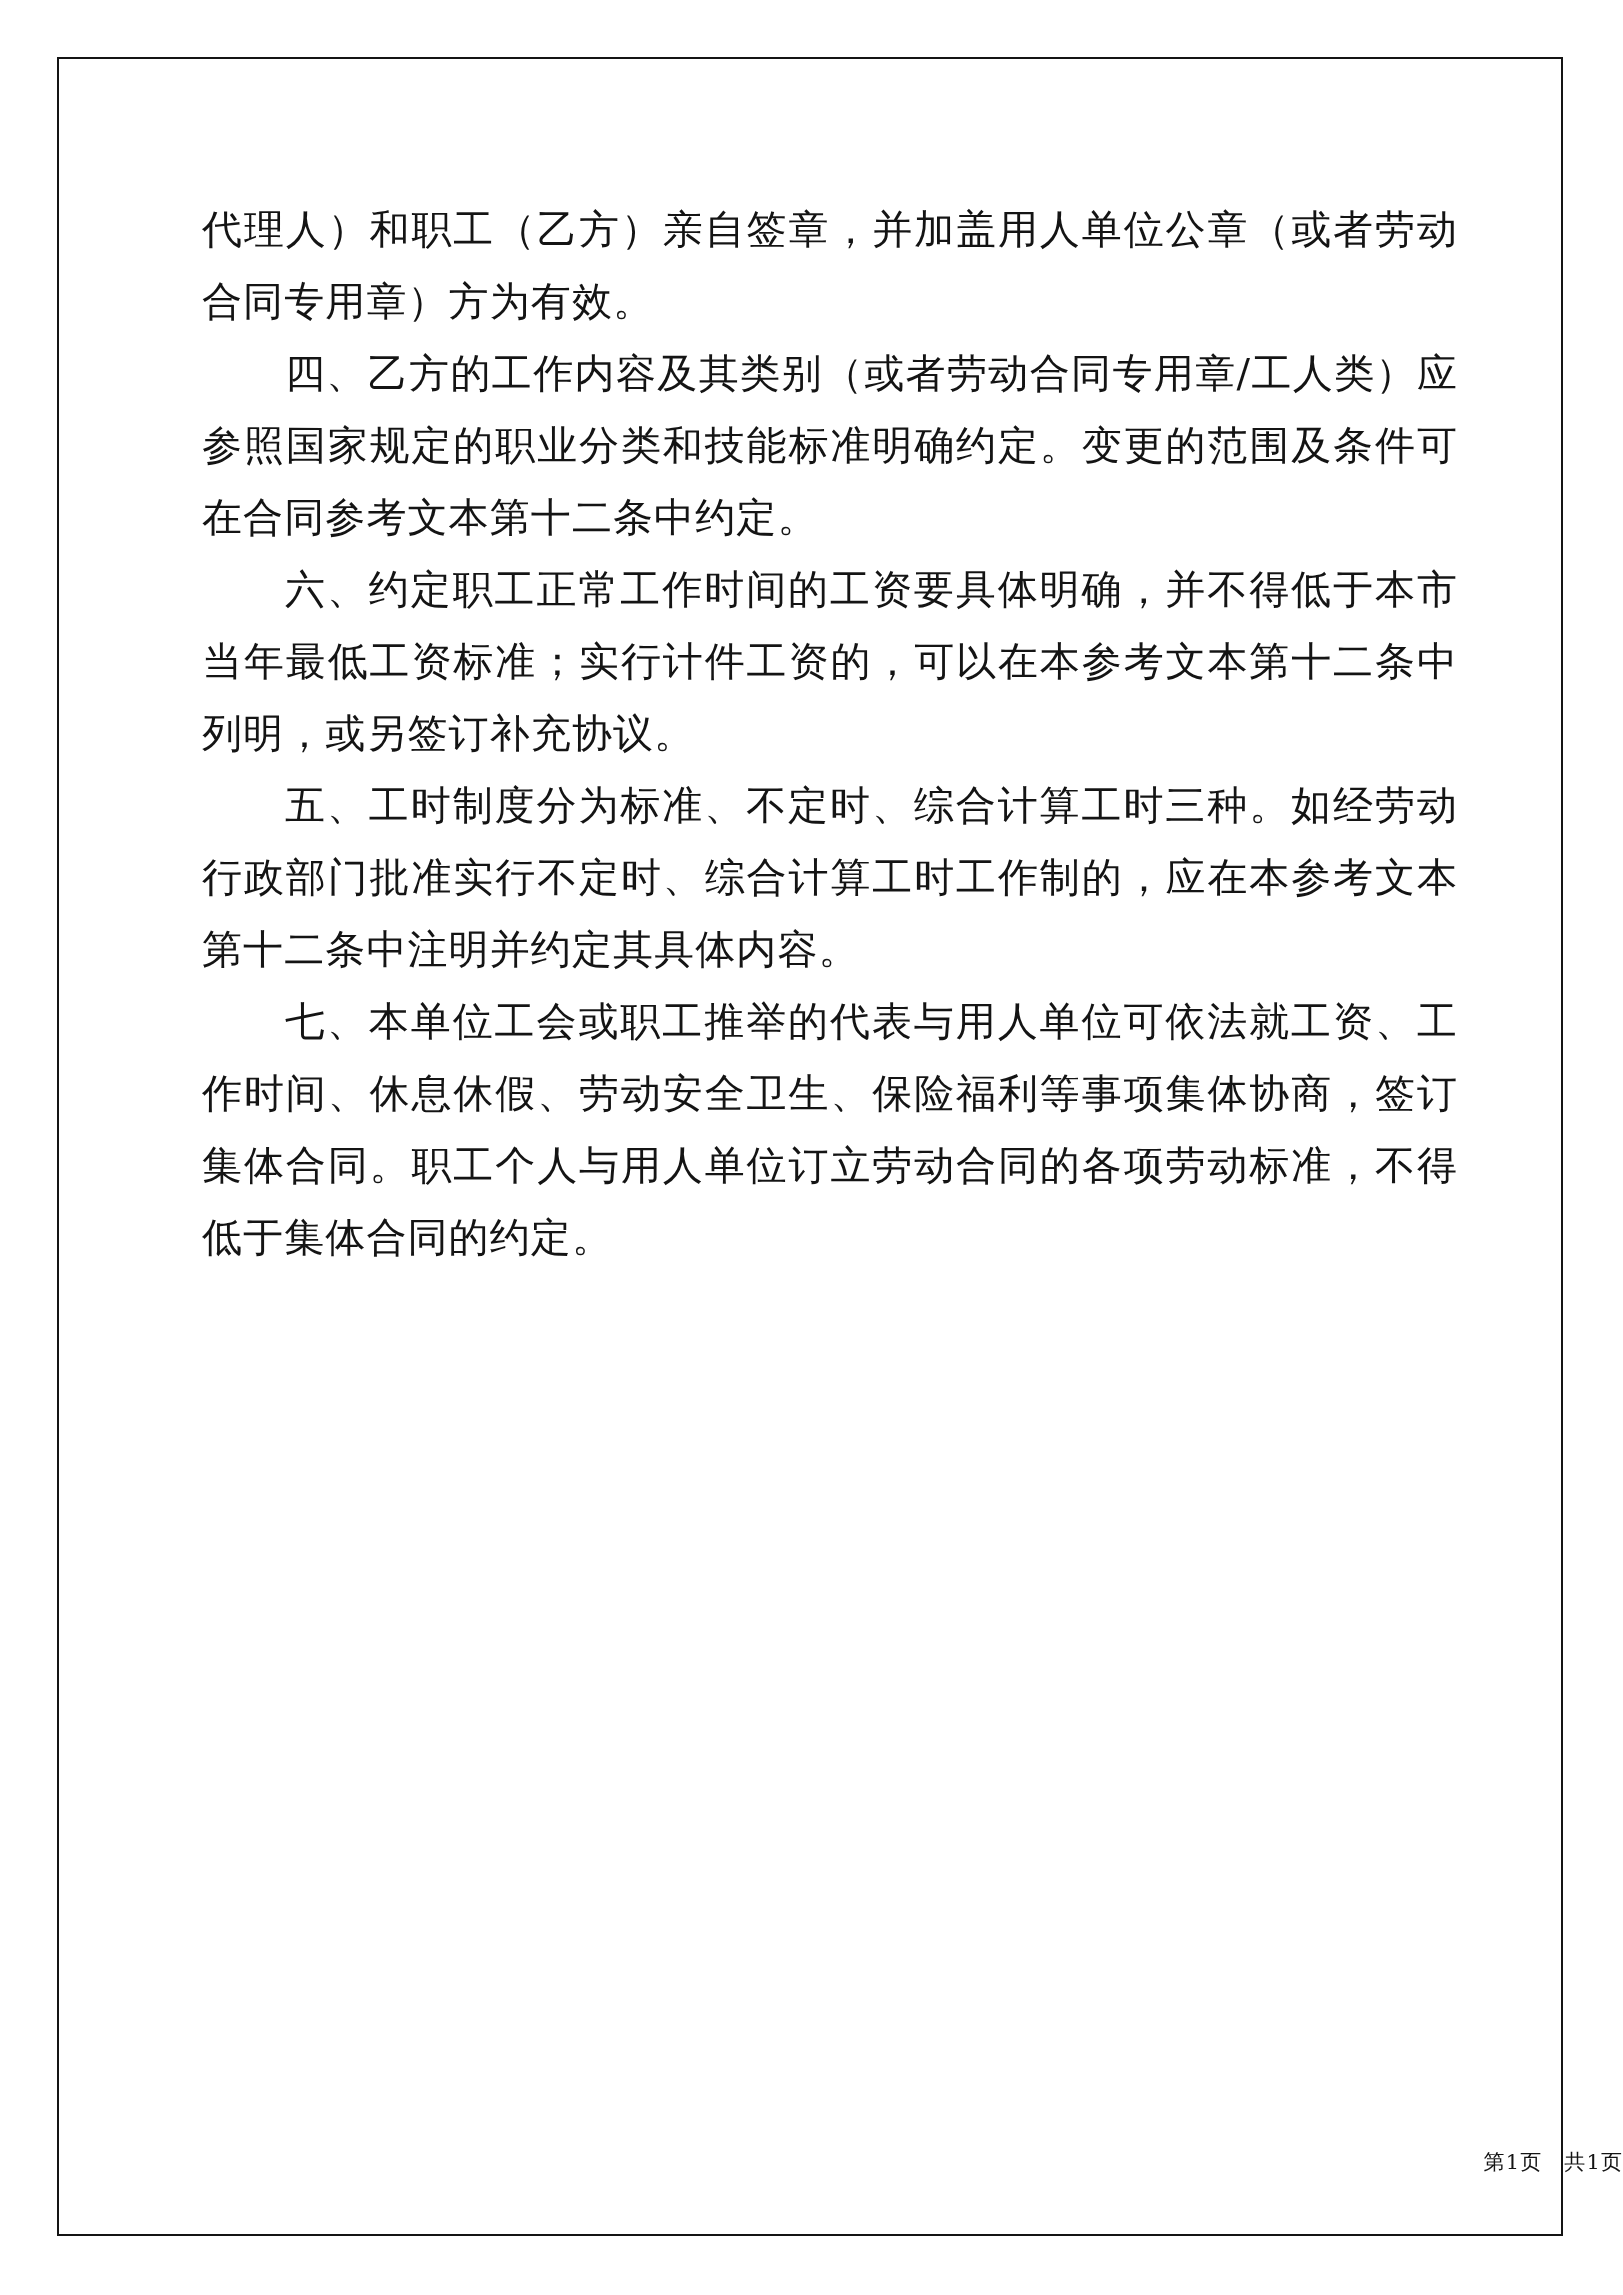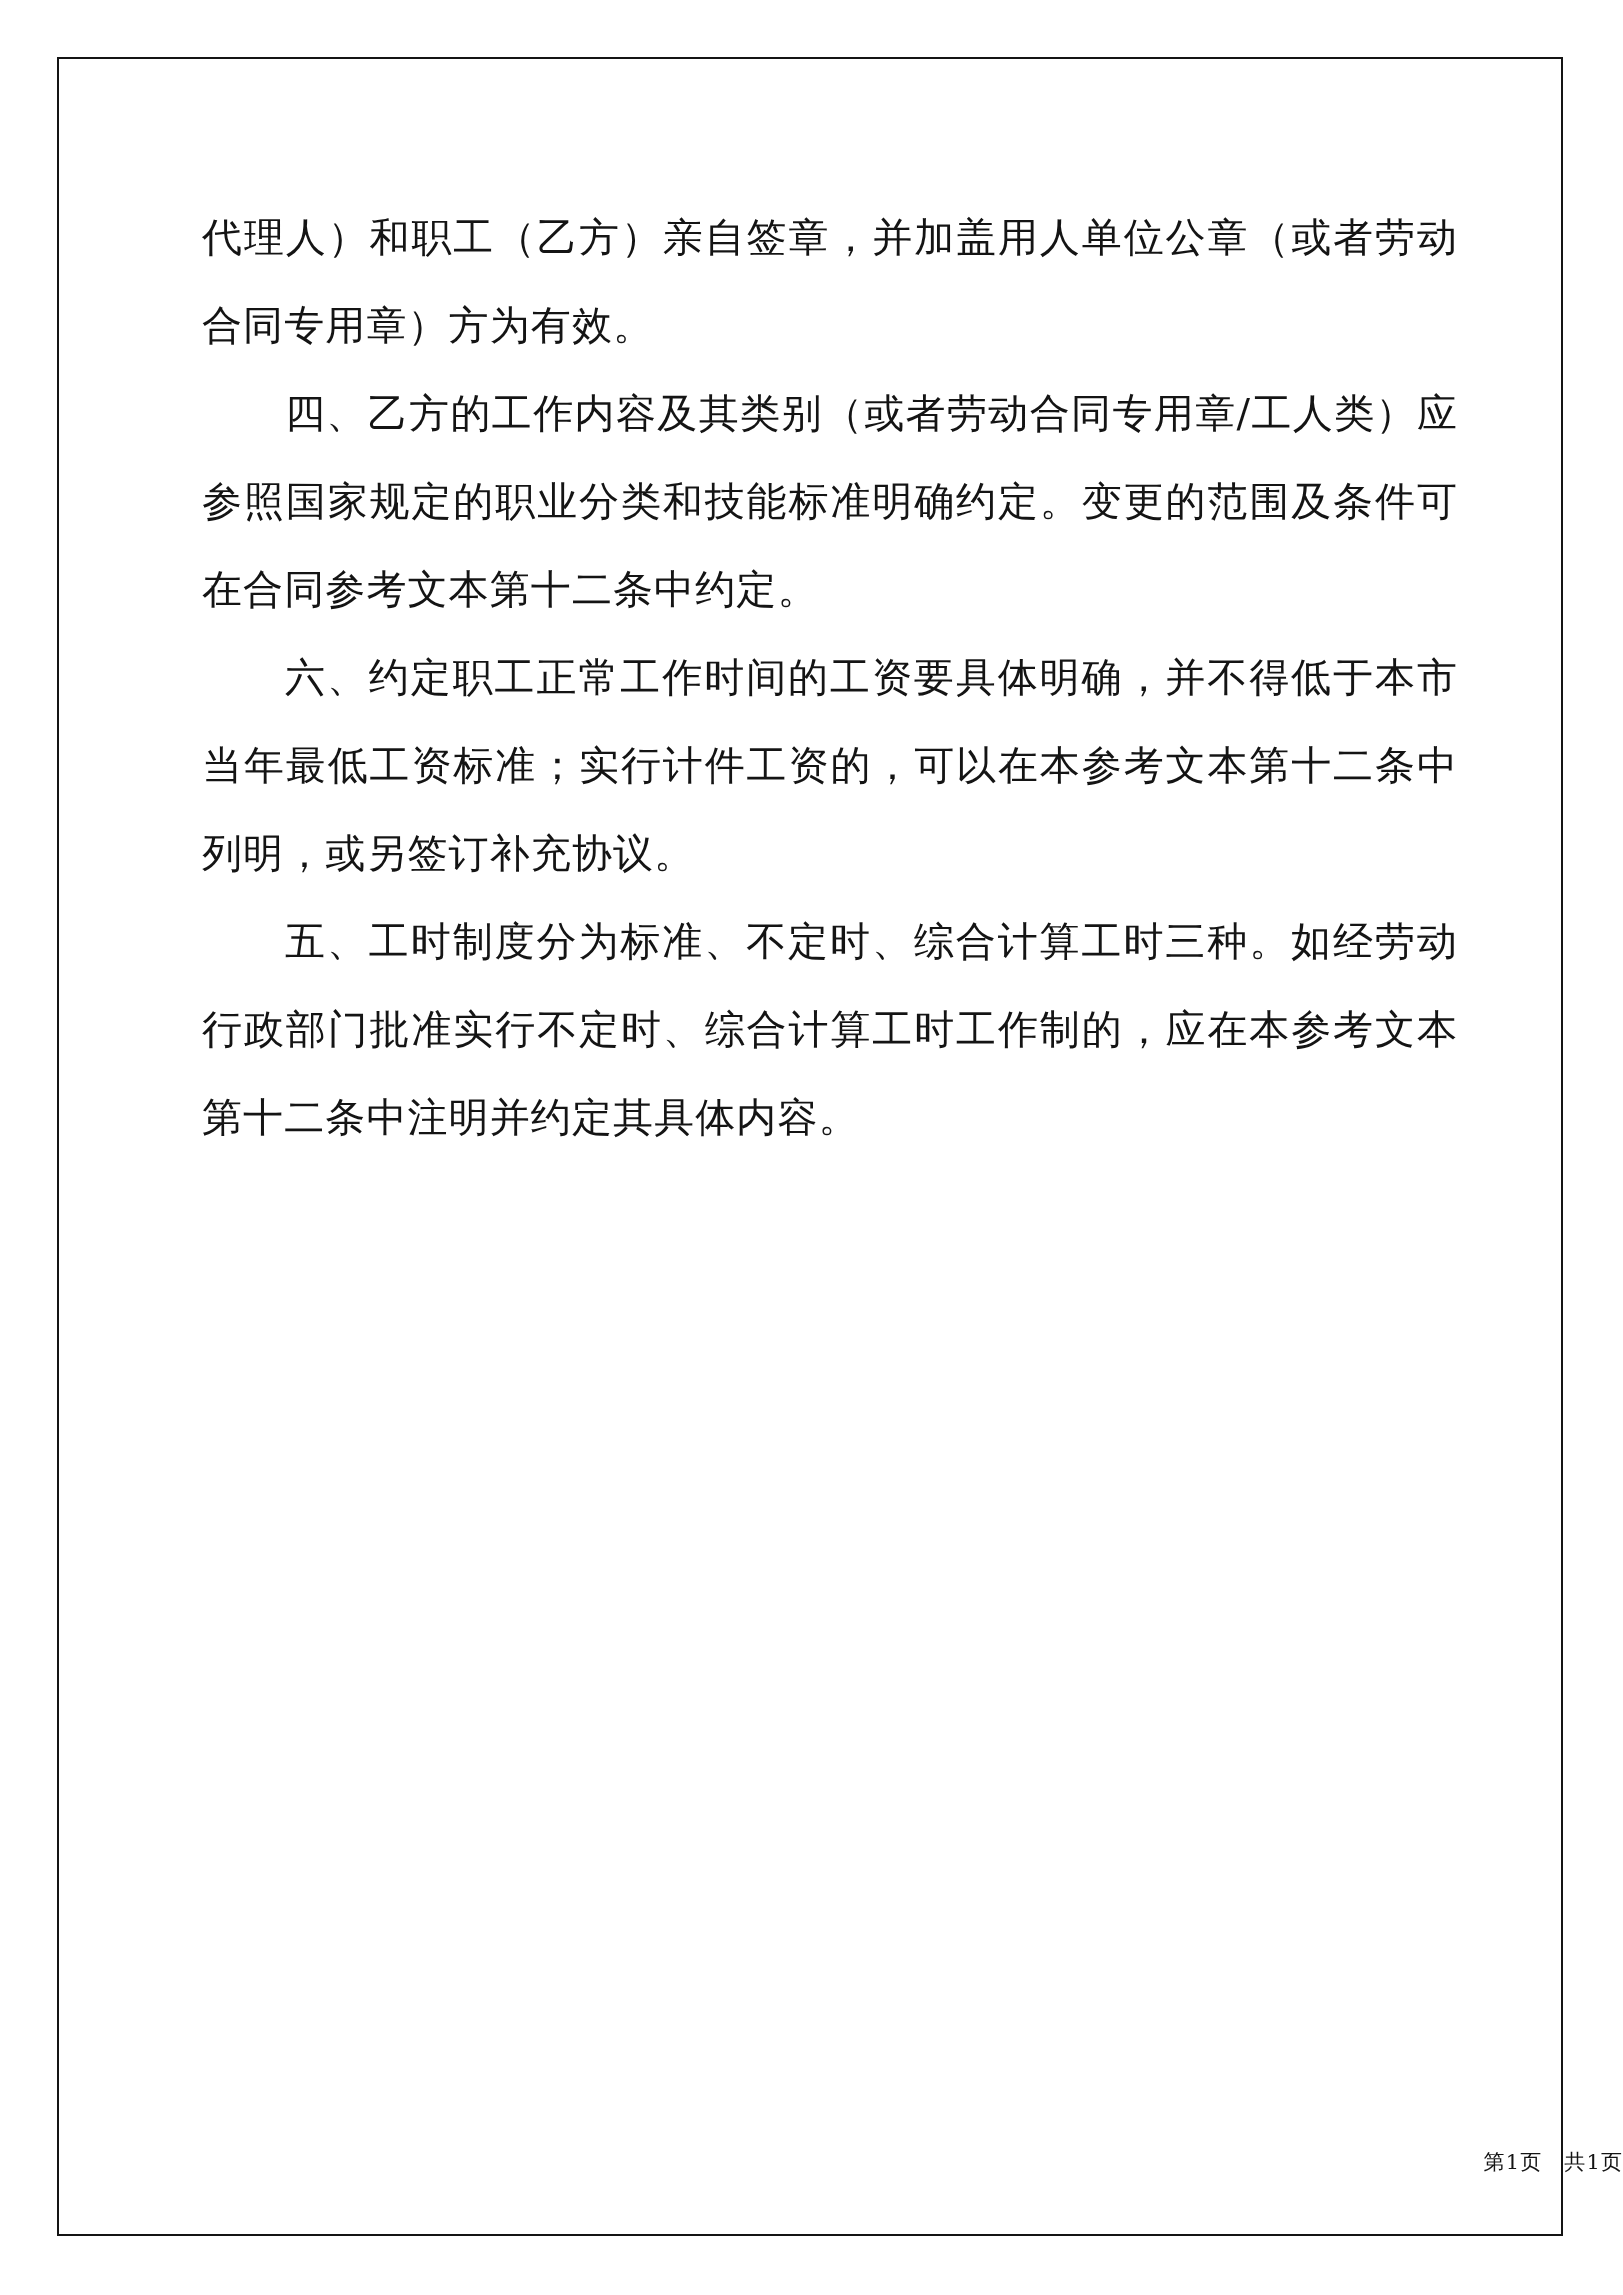--- a/index.html
+++ b/index.html
@@ -26,21 +26,21 @@
   }
   .content {
     position: absolute;
     left: 202px;
     top: 193px;
     width: 1256px;
   }
   .para {
     margin: 0;
     font-size: 40px;
-    line-height: 88px;
+    line-height: 72px;
     letter-spacing: 1.1px;
     text-align: justify;
     word-break: break-all;
   }
   .para.indent {
     text-indent: 83px;
   }
   .footer {
     position: absolute;
     left: 0;
@@ -55,18 +55,19 @@
 </head>
 <body>
 
 <div class="page-border"></div>
 
 <div class="content">
   <p class="para">代理人）和职工（乙方）亲自签章，并加盖用人单位公章（或者劳动合同专用章）方为有效。</p>
   <p class="para indent">四、乙方的工作内容及其类别（或者劳动合同专用章/工人类）应参照国家规定的职业分类和技能标准明确约定。变更的范围及条件可在合同参考文本第十二条中约定。</p>
   <p class="para indent">六、约定职工正常工作时间的工资要具体明确，并不得低于本市当年最低工资标准；实行计件工资的，可以在本参考文本第十二条中列明，或另签订补充协议。</p>
   <p class="para indent">五、工时制度分为标准、不定时、综合计算工时三种。如经劳动行政部门批准实行不定时、综合计算工时工作制的，应在本参考文本第十二条中注明并约定其具体内容。</p>
+  <p class="para indent">七、本单位工会或职工推举的代表与用人单位可依法就工资、工作时间、休息休假、劳动安全卫生、保险福利等事项集体协商，签订集体合同。职工个人与用人单位订立劳动合同的各项劳动标准，不得低于集体合同的约定。</p>
 </div>
 
 <div class="footer">
   <span>第1页　共1页</span>
 </div>
 
 
 </body></html>

